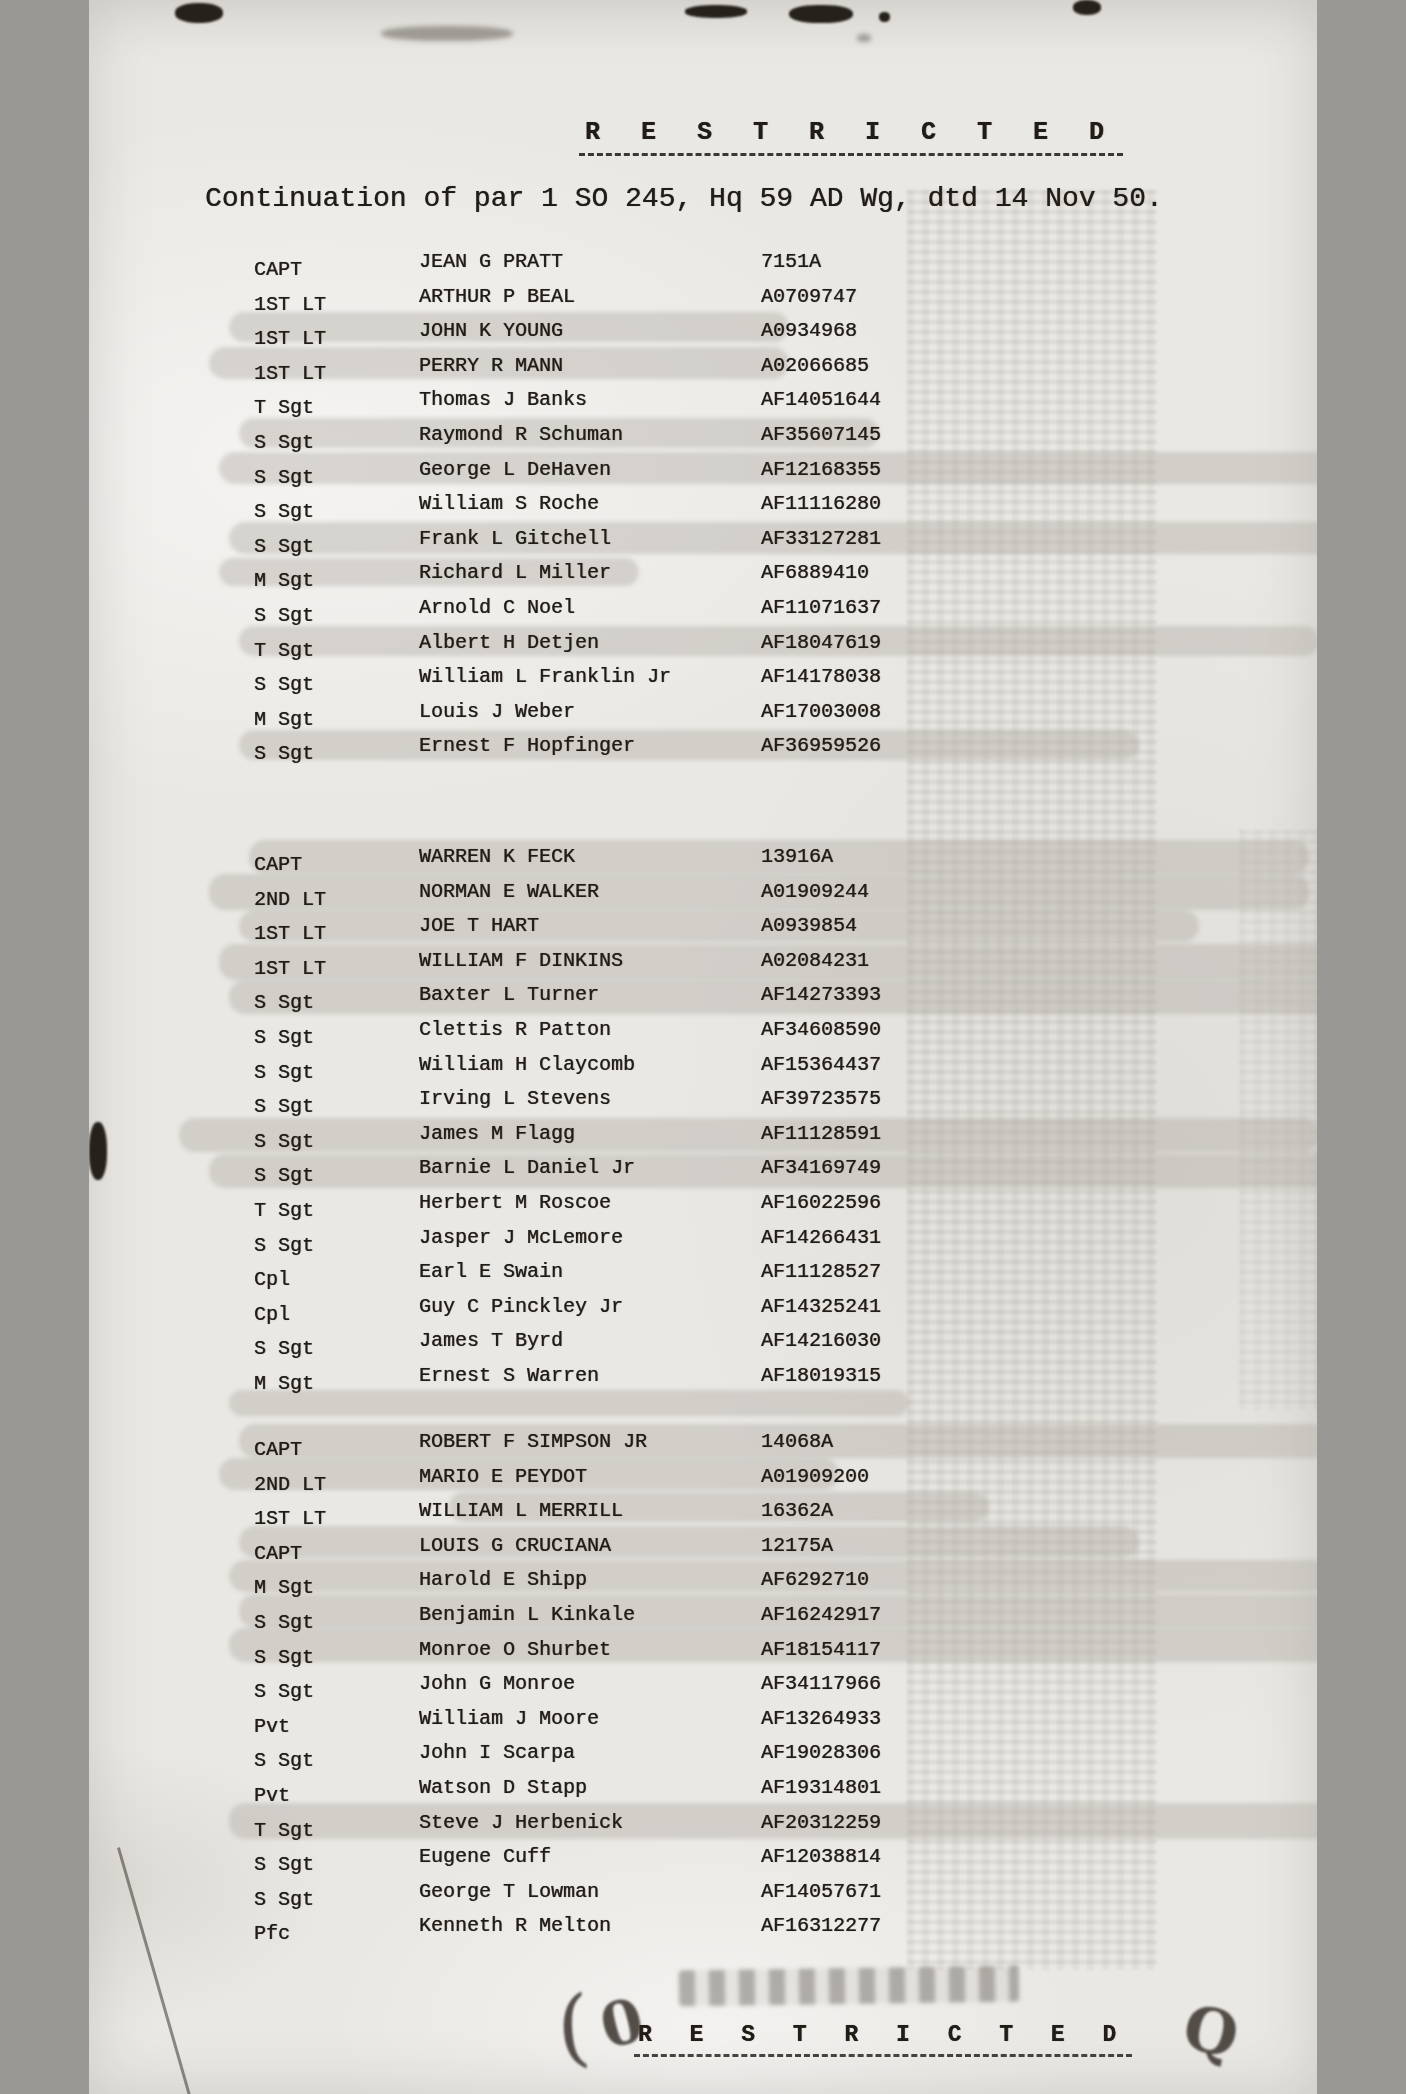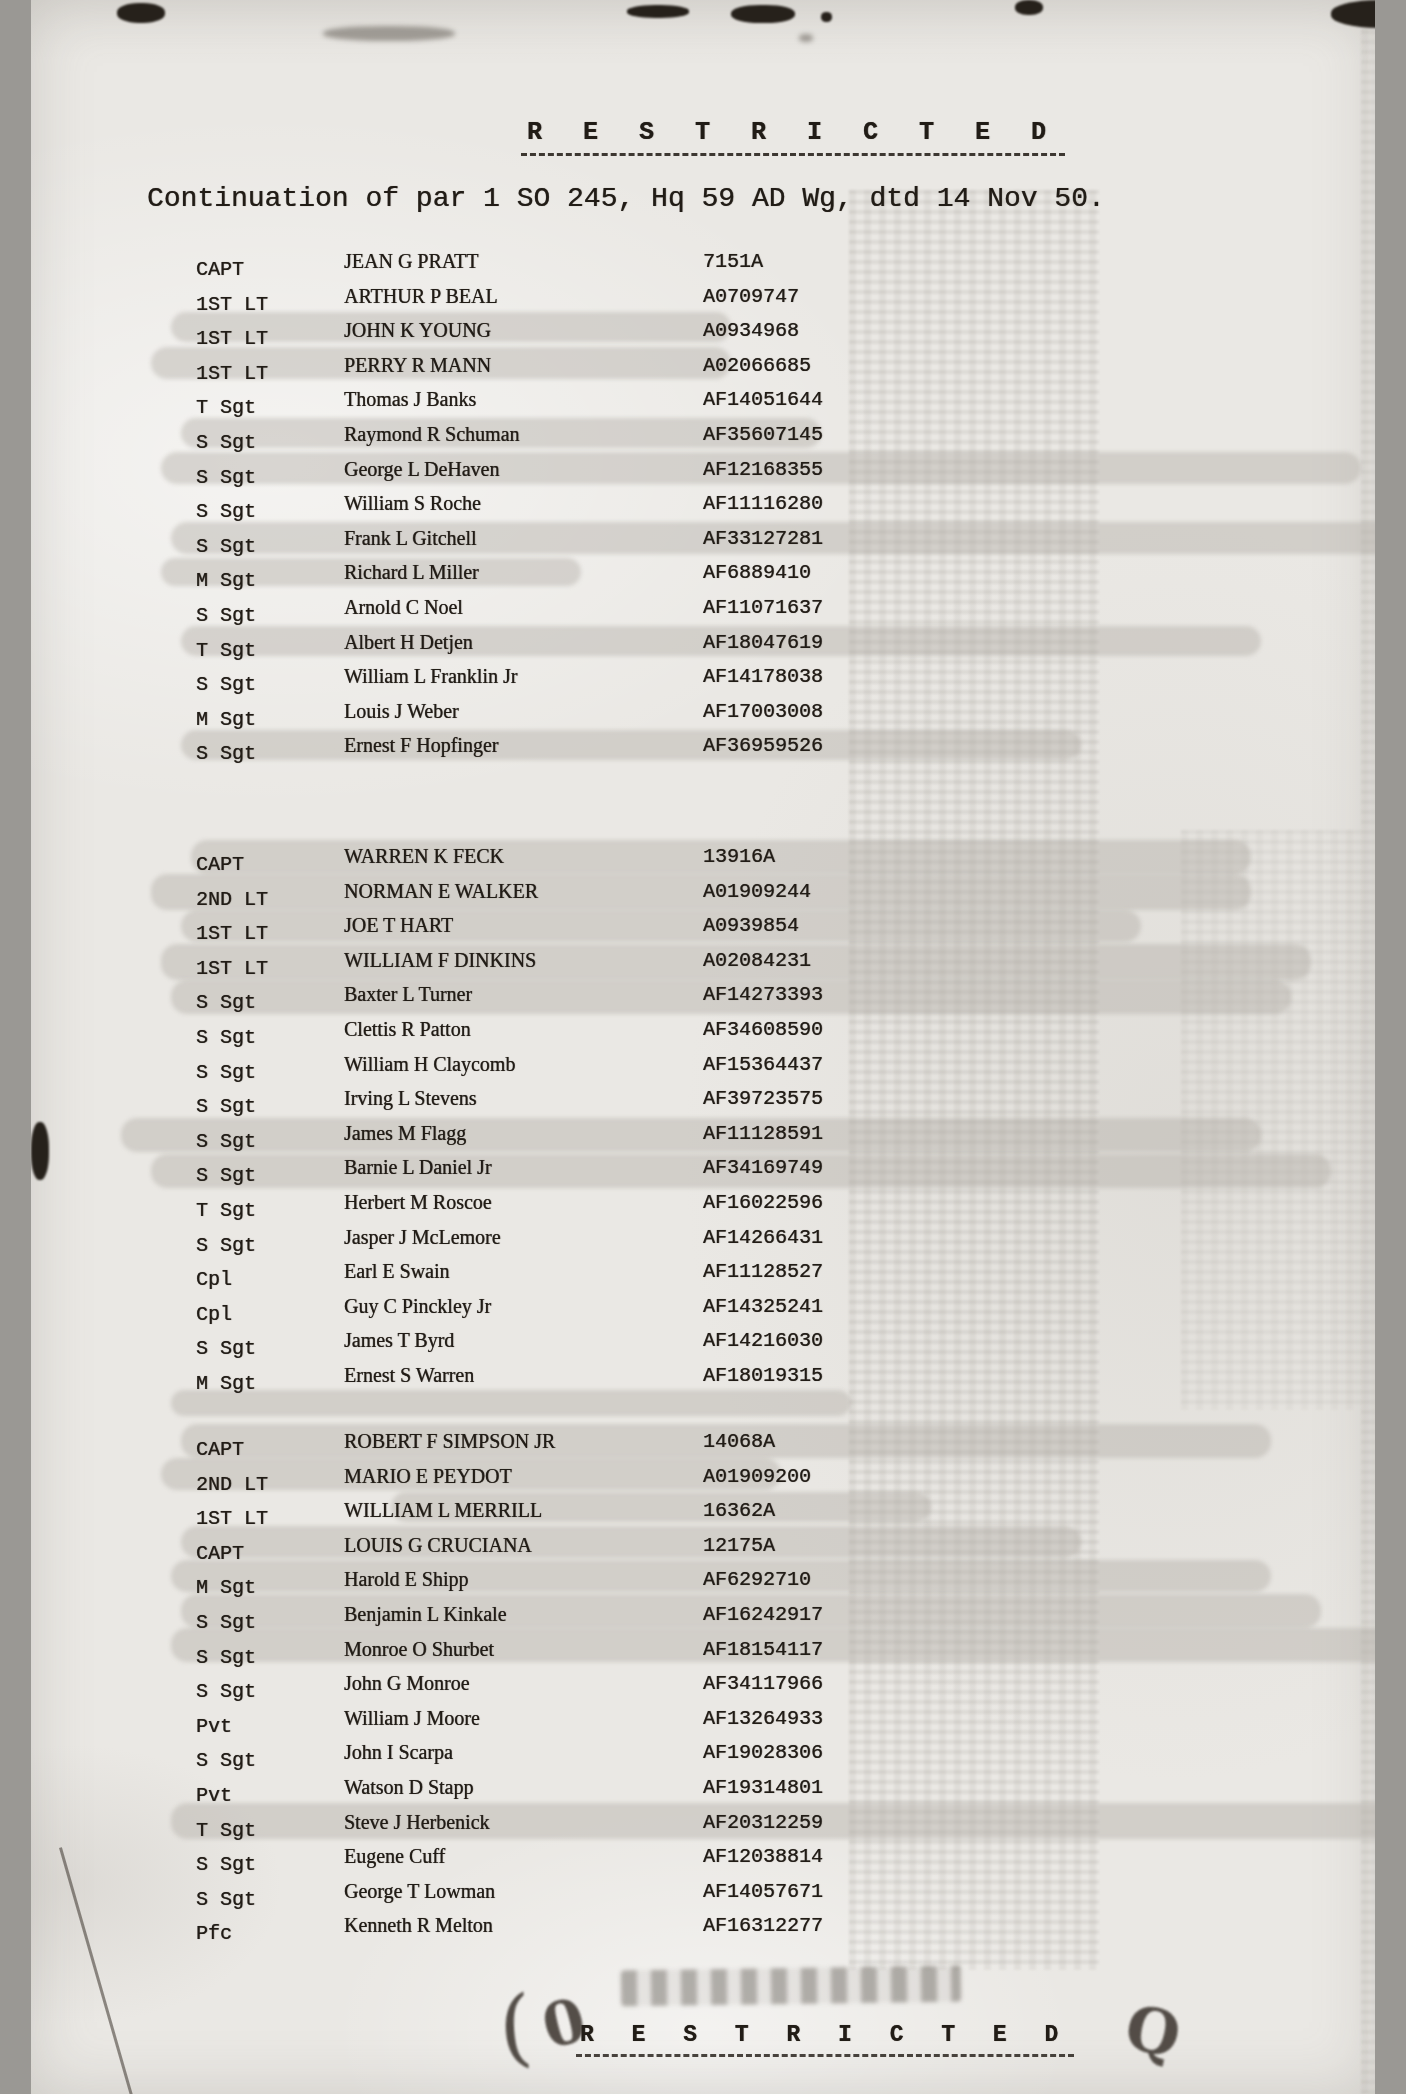--- a/index.html
+++ b/index.html
@@ -1,18 +1,18 @@
 <!DOCTYPE html>
 <html><head>
 <meta charset="utf-8">
 <style>
   html,body{margin:0;padding:0;background:#9a9894;}
   .page{
     position:relative;
-    width:1344px;height:2094px;
+    width:1228px;height:2094px;
     margin:0 auto;
     background:#eae8e4;
     background-image:
       radial-gradient(ellipse 900px 500px at 18% 22%, rgba(255,255,255,0.5), rgba(255,255,255,0) 70%),
       radial-gradient(ellipse 700px 900px at 85% 55%, rgba(205,202,196,0.35), rgba(205,202,196,0) 70%),
       radial-gradient(ellipse 500px 300px at 50% 97%, rgba(255,255,255,0.45), rgba(255,255,255,0) 75%),
       radial-gradient(ellipse 300px 200px at 3% 90%, rgba(190,186,180,0.3), rgba(190,186,180,0) 70%),
       linear-gradient(180deg, rgba(210,207,201,0.25) 0, rgba(234,232,228,0) 60px);
     box-shadow: inset 0 0 60px rgba(120,115,108,0.25);
     overflow:hidden;
@@ -31,21 +31,21 @@
     padding:0 6px 6px 6px;
   }
   .sub{
     position:absolute; top:183px; left:116px;
     font-size:28px;
   }
   .block{ position:absolute; left:165px; width:1160px; }
   .row{ position:relative; height:34.6px; }
   .cell{ position:absolute; top:0; font-size:20px; }
   .rank{ left:0;margin-top:8px; }
-  .name{ left:148px;font-family:Liberation Serif, serif; }
+  .name{ left:165px; }
   .serial{ left:507px; }
   .ftr{
     position:absolute; top:2022px; left:545px;
     font-size:23px; font-weight:bold; letter-spacing:12px;
     border-bottom:3px dashed rgba(30,24,18,0.8);
     padding:0 4px 6px 4px;
   }
   .stamp{
     position:absolute; left:590px; top:1968px; width:340px; height:36px;
     background:repeating-linear-gradient(90deg,

